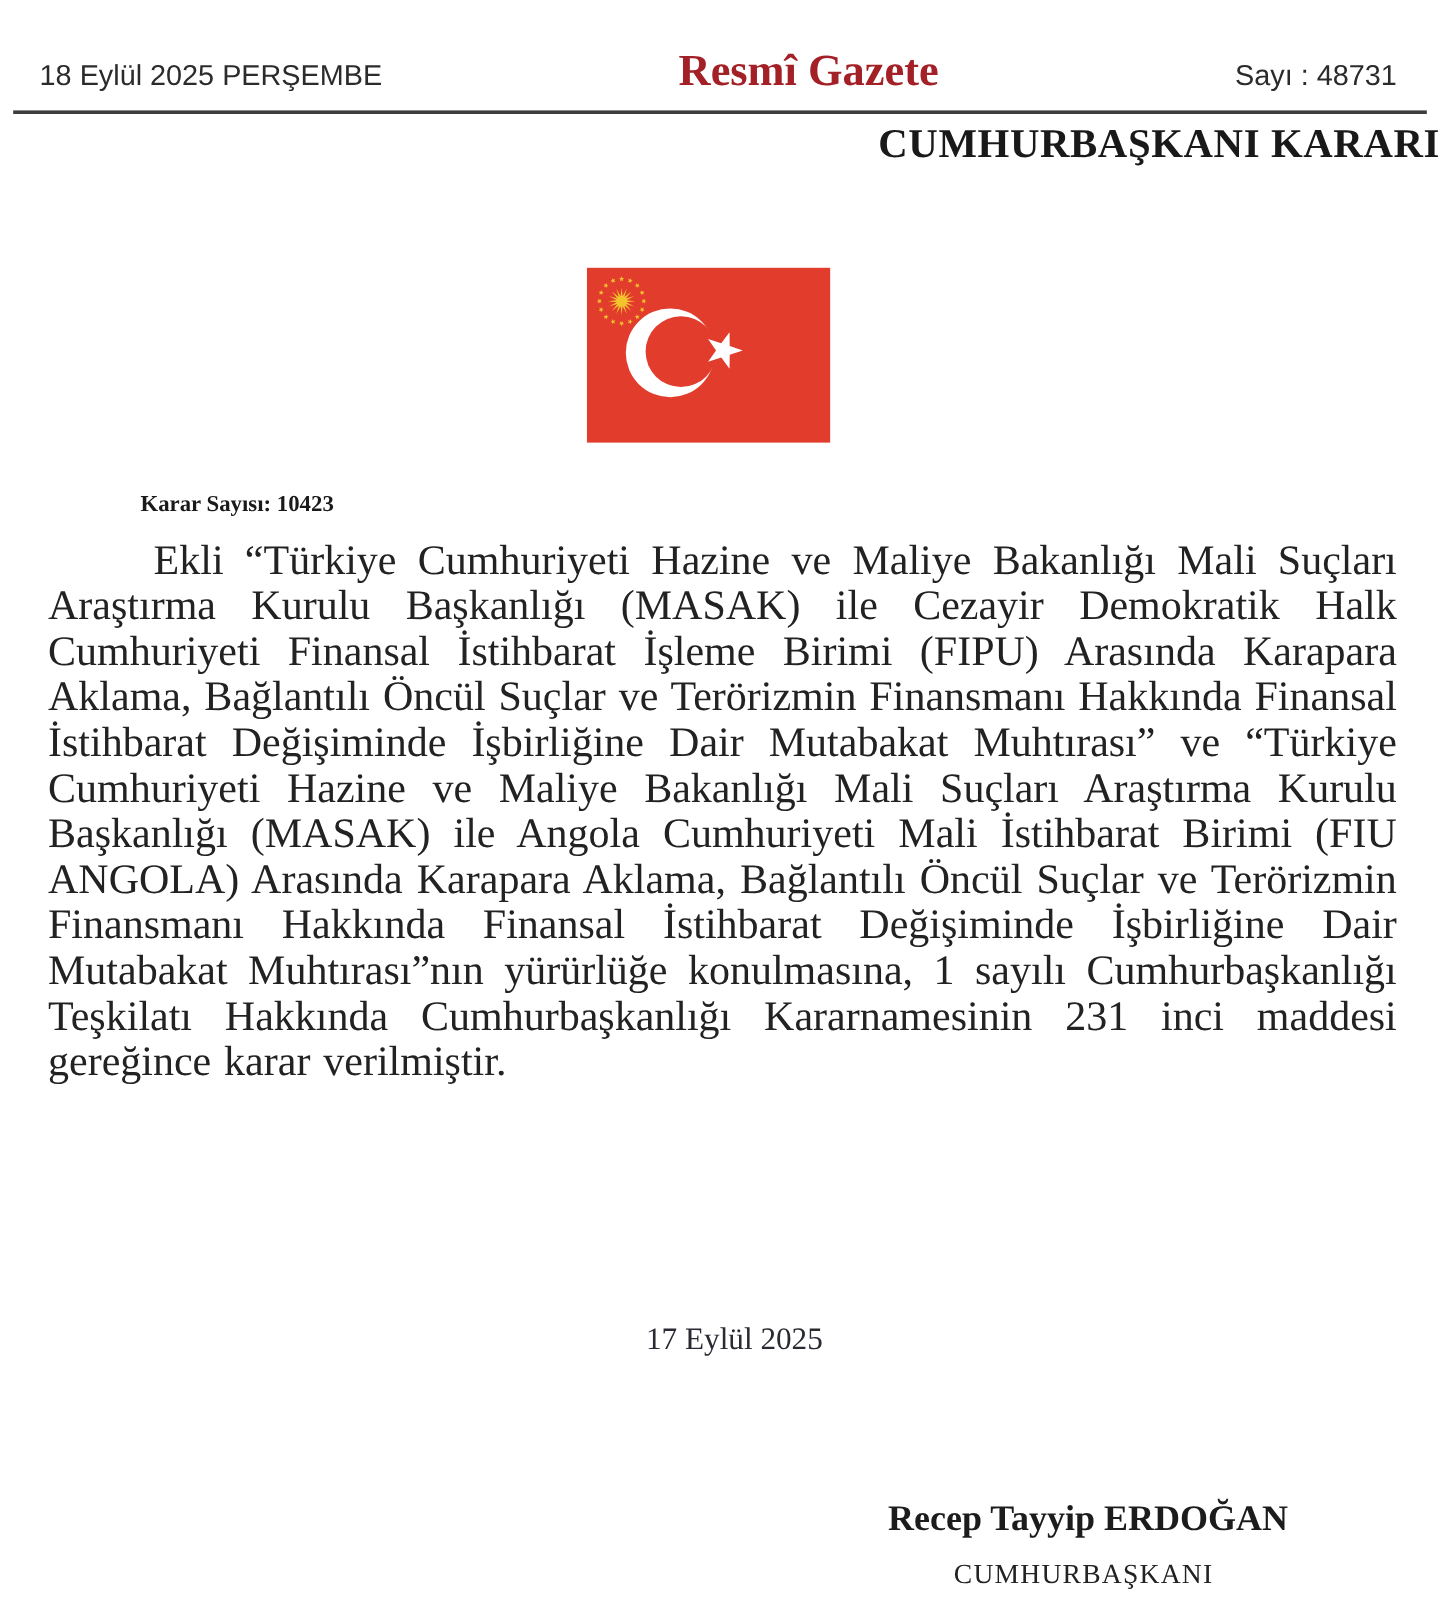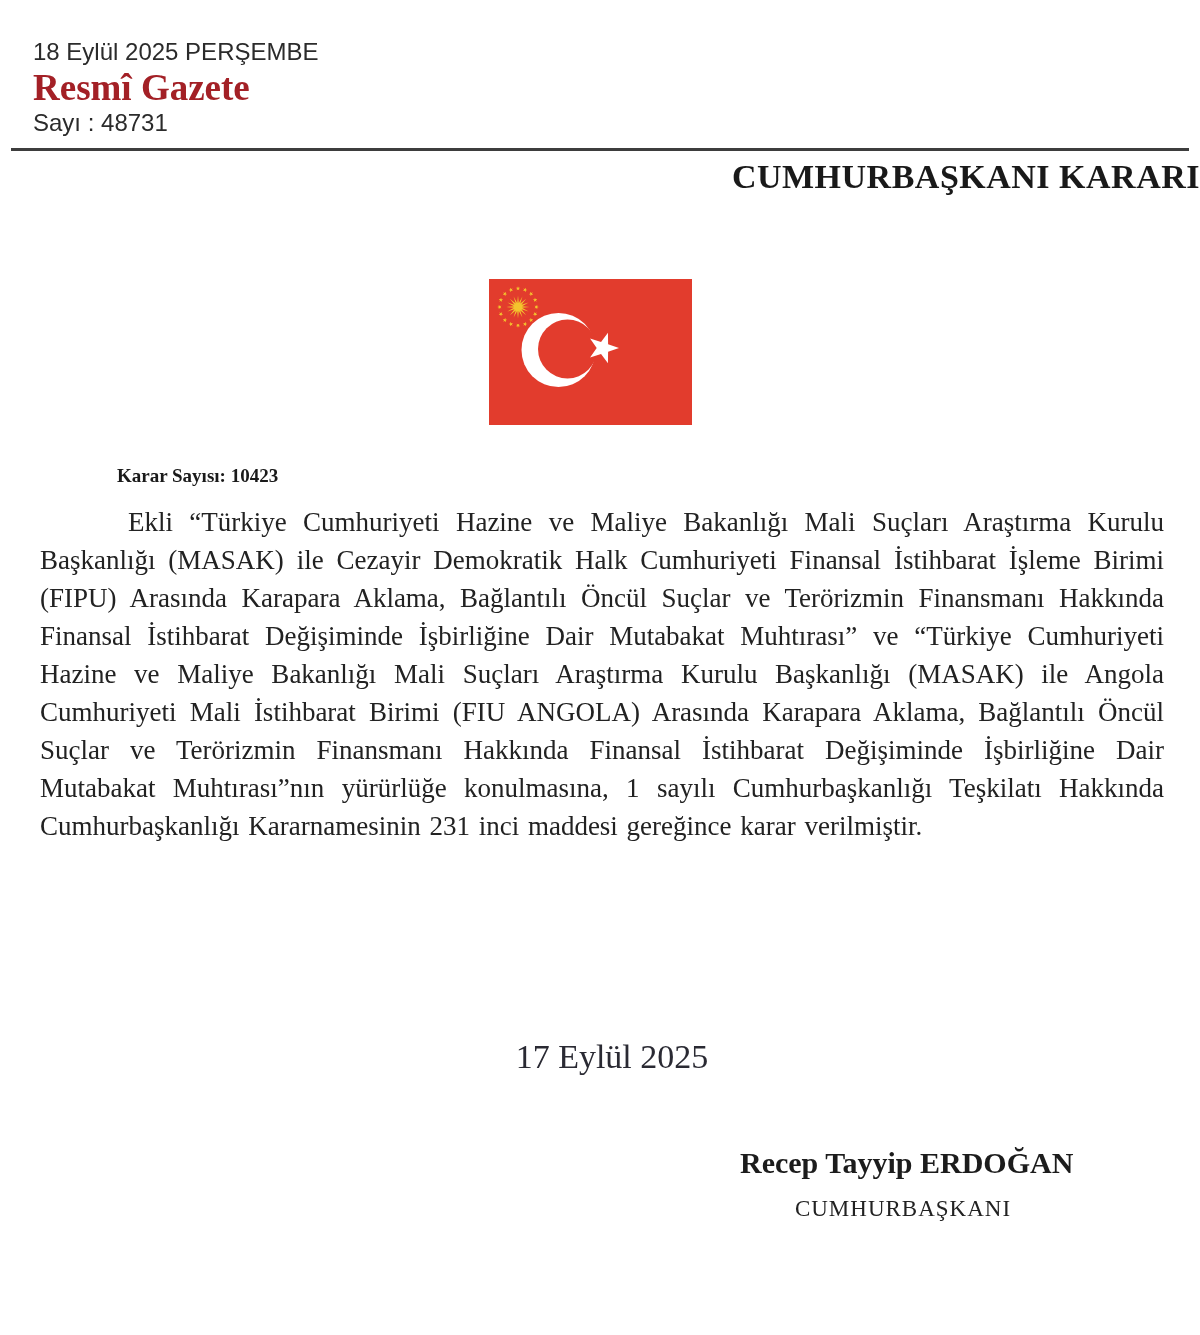--- a/index.html
+++ b/index.html
@@ -4,21 +4,20 @@
 <style>
   html,body{margin:0;padding:0;background:#ffffff;}
   .page{
     width:1200px;height:1335px;position:relative;background:#ffffff;
     font-family:"Liberation Serif",serif;color:#1e1e1e;overflow:hidden;
   }
   
   .header{
     display:flex;justify-content:space-between;align-items:baseline;
     padding:38px 36px 0 33px;
-    flex-direction:column;
   }
   .header-date,.header-issue{
     font-family:"Liberation Sans",sans-serif;
     font-size:24px;color:#2b2b2b;white-space:nowrap;
   }
   .gazette-title{
     font-size:37px;font-weight:bold;white-space:nowrap;
     font-family:"Liberation Serif",serif;
   }
   .rule{
@@ -32,31 +31,31 @@
   }
   
   .flag-wrap{margin-top:82px;text-align:center;}
   .flag-wrap svg{display:inline-block;transform:translateX(-10px);}
   
   .decision-no{
     margin:32px 0 0 117px;font-weight:bold;font-size:19px;line-height:30px;color:#1a1a1a;
   }
   
   .body-text{
-    margin:12px 36px 0 40px;font-size:27px;line-height:38px;
+    margin:12px 36px 0 40px;font-size:35px;line-height:38px;
     text-align:justify;text-indent:88px;color:#222222;
     word-spacing:2px;
   }
   
   .decision-date{
-    margin-top:194px;text-align:center;font-size:34px;line-height:36px;color:#2a2a33;padding-left:24px;
+    margin-top:194px;text-align:center;font-size:26px;line-height:36px;color:#2a2a33;padding-left:24px;
   }
   
   .signature{
-    margin:70px 0 0 740px;width:326px;text-align:center;
+    margin:114px 0 0 740px;width:326px;text-align:center;
   }
   .signer-name{font-size:30px;font-weight:bold;line-height:36px;color:#1c1c1c;white-space:nowrap;}
   .signer-title{font-size:23px;line-height:36px;margin-top:10px;color:#222222;letter-spacing:1px;}
 </style>
 </head>
 <body>
 
 <div class="page">
 
   <div class="header">

